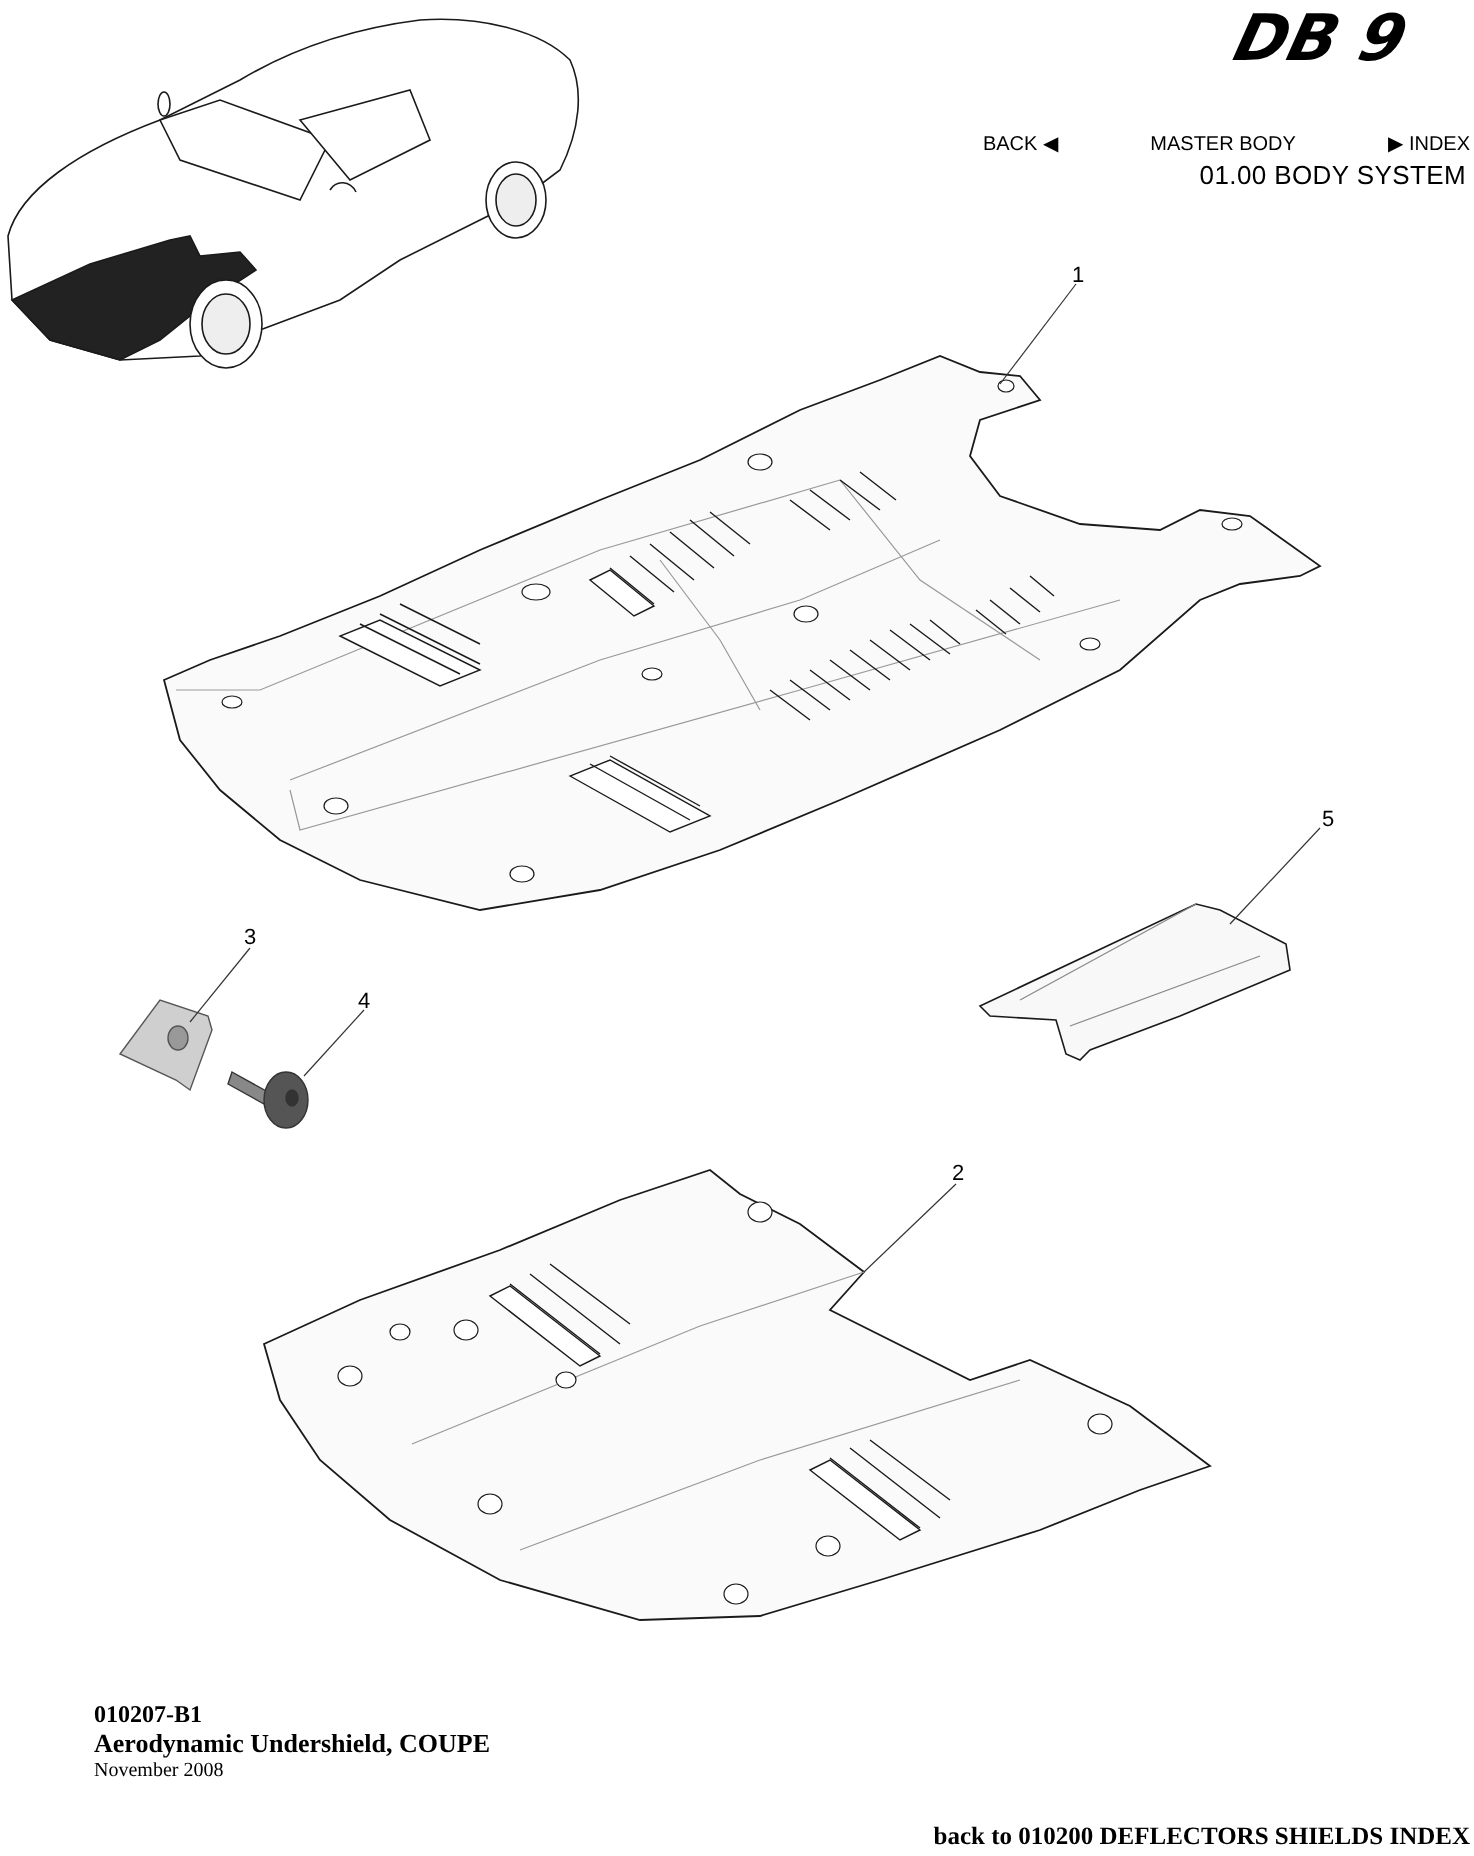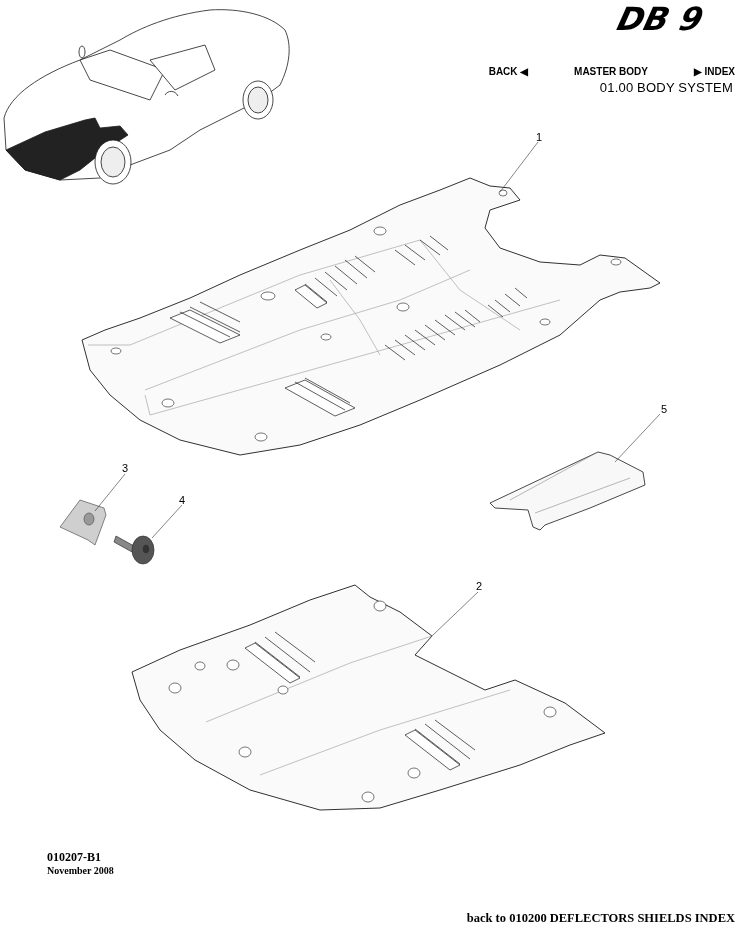--- a/index.html
+++ b/index.html
@@ -1,26 +1,26 @@
 <!DOCTYPE html>
 <html><head>
 <meta charset="utf-8">
 <style>
   html, body { margin:0; padding:0; background:#ffffff; }
   body { width:737px; height:928px; position:relative; overflow:hidden; font-family:"Liberation Sans", sans-serif; color:#000; }
   .abs { position:absolute; }
   .logo { right:2px; top:0px; width:130px; height:38px; }
   .subtitle { right:4px; top:40px; font-size:13px; letter-spacing:0.2px; white-space:nowrap;margin-top:40px; }
-  .nav { right:2px; top:66px; font-size:10px; font-weight:bold; white-space:nowrap; display:flex; gap:16px; align-items:center; }
+  .nav { right:2px; top:66px; font-size:10px; font-weight:normal; white-space:nowrap; display:flex; gap:16px; align-items:center; }
   .nav a { color:#000; text-decoration:none; cursor:pointer; }
   .nav .sep { display:inline-block; width:14px; }
   .footer-left { left:0; top:850px; font-family:"Liberation Serif", serif;margin-left:47px; }
   .footer-left .code { font-size:12px; font-weight:bold; line-height:14px; }
   .footer-left .title { font-size:13px; font-weight:bold; line-height:15px; }
-  .footer-left .date { font-size:10px; font-weight:bold; line-height:14px; }
+  .footer-left .date { font-size:10px; font-weight:normal; line-height:14px; }
   .footer-right { right:2px; top:911px; font-family:"Liberation Serif", serif; font-size:12.5px; font-weight:bold; color:#000; text-decoration:none; white-space:nowrap; cursor:pointer;padding-left:12px; }
   .callout { font-size:11px; font-family:"Liberation Sans", sans-serif; }
   svg { position:absolute; left:0; top:0; }
 </style>
 </head>
 <body>
 
 <div class="abs logo">
   <svg width="130" height="38" viewBox="0 0 130 38">
     <g transform="skewX(-14)">
@@ -131,16 +131,17 @@
 
   <text class="callout" x="536" y="141">1</text>
   <text class="callout" x="476" y="590">2</text>
   <text class="callout" x="122" y="472">3</text>
   <text class="callout" x="179" y="504">4</text>
   <text class="callout" x="661" y="413">5</text>
 </svg>
 
 <div class="abs footer-left">
   <div class="code">010207-B1</div>
+  <div class="title">Aerodynamic Undershield, COUPE</div>
   <div class="date">November 2008</div>
 </div>
 
 <a class="abs footer-right">back to 010200 DEFLECTORS SHIELDS INDEX</a>
 
 </body></html>

